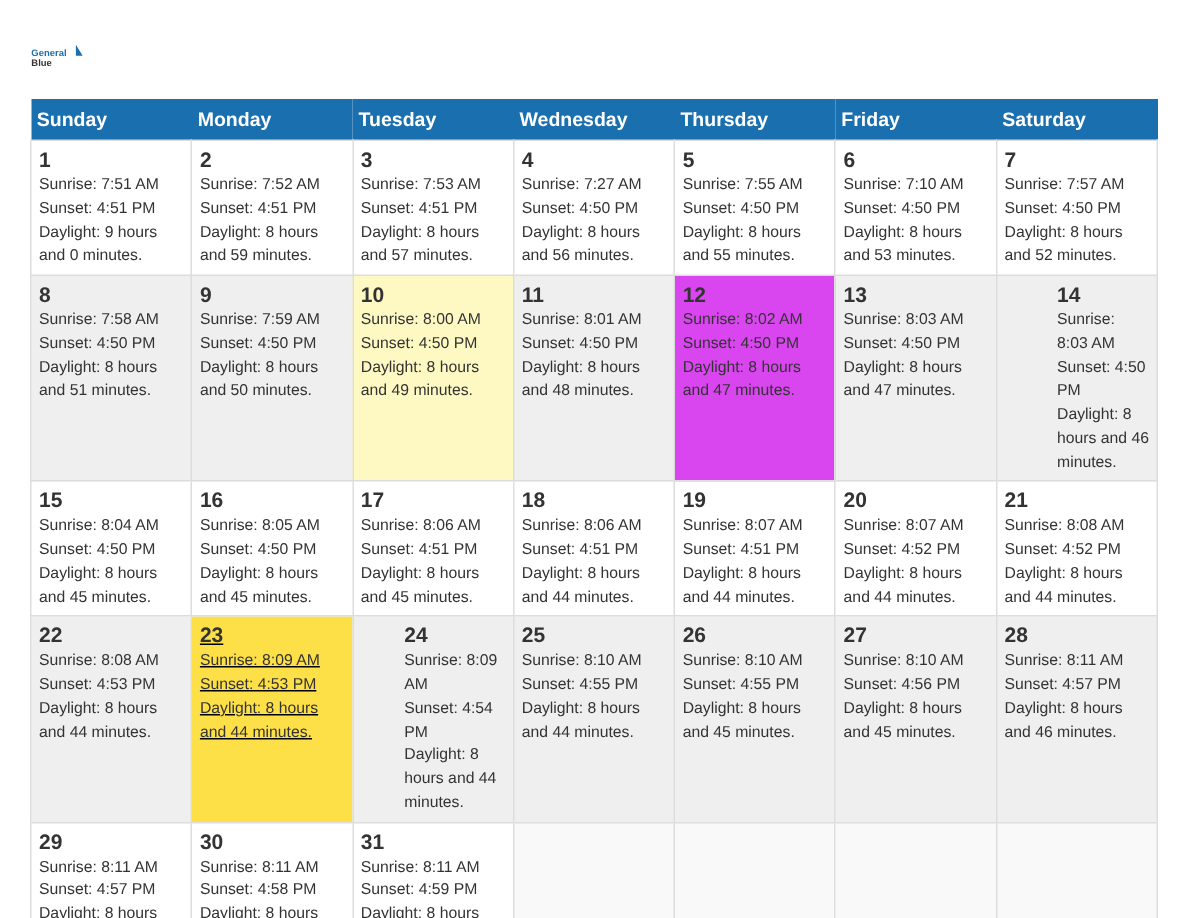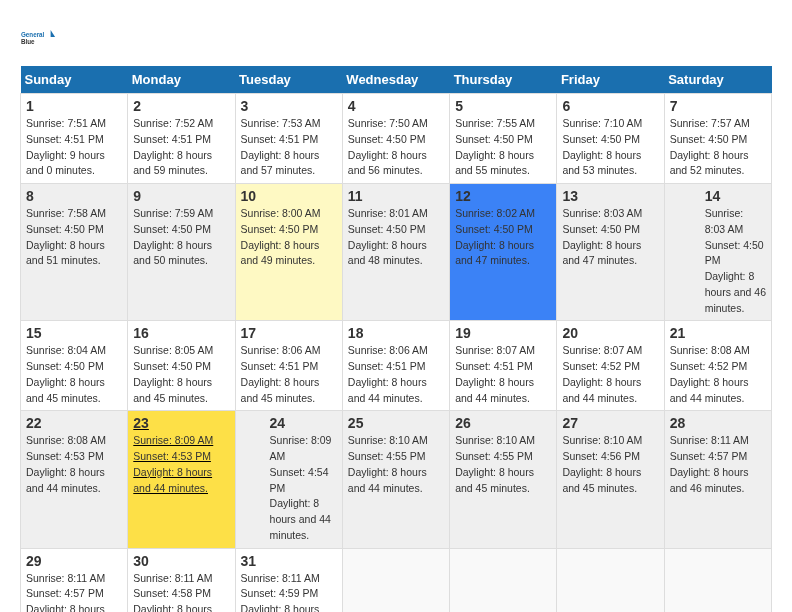--- a/index.html
+++ b/index.html
@@ -121,21 +121,21 @@
         <span class="day-info">Daylight: 8 hours and 59 minutes.</span>
       </td>
         <td>
         <span class="day-number">3</span>
         <span class="day-info">Sunrise: 7:53 AM</span><br>
         <span class="day-info">Sunset: 4:51 PM</span><br>
         <span class="day-info">Daylight: 8 hours and 57 minutes.</span>
       </td>
         <td>
         <span class="day-number">4</span>
-        <span class="day-info">Sunrise: 7:50 AM</span><br>
+        <span class="day-info">Sunrise: 7:27 AM</span><br>
         <span class="day-info">Sunset: 4:50 PM</span><br>
         <span class="day-info">Daylight: 8 hours and 56 minutes.</span>
       </td>
         <td>
         <span class="day-number">5</span>
         <span class="day-info">Sunrise: 7:55 AM</span><br>
         <span class="day-info">Sunset: 4:50 PM</span><br>
         <span class="day-info">Daylight: 8 hours and 55 minutes.</span>
       </td>
         <td>
@@ -169,21 +169,21 @@
         <span class="day-info">Sunrise: 8:00 AM</span><br>
         <span class="day-info">Sunset: 4:50 PM</span><br>
         <span class="day-info">Daylight: 8 hours and 49 minutes.</span>
       </td>
         <td style="background: rgb(239, 239, 239);">
         <span class="day-number">11</span>
         <span class="day-info">Sunrise: 8:01 AM</span><br>
         <span class="day-info">Sunset: 4:50 PM</span><br>
         <span class="day-info">Daylight: 8 hours and 48 minutes.</span>
       </td>
-        <td style="background: #3b82f6;">
+        <td style="background: #d946ef;">
         <span class="day-number">12</span>
         <span class="day-info">Sunrise: 8:02 AM</span><br>
         <span class="day-info">Sunset: 4:50 PM</span><br>
         <span class="day-info">Daylight: 8 hours and 47 minutes.</span>
       </td>
         <td style="background: rgb(239, 239, 239);">
         <span class="day-number">13</span>
         <span class="day-info">Sunrise: 8:03 AM</span><br>
         <span class="day-info">Sunset: 4:50 PM</span><br>
         <span class="day-info">Daylight: 8 hours and 47 minutes.</span>

